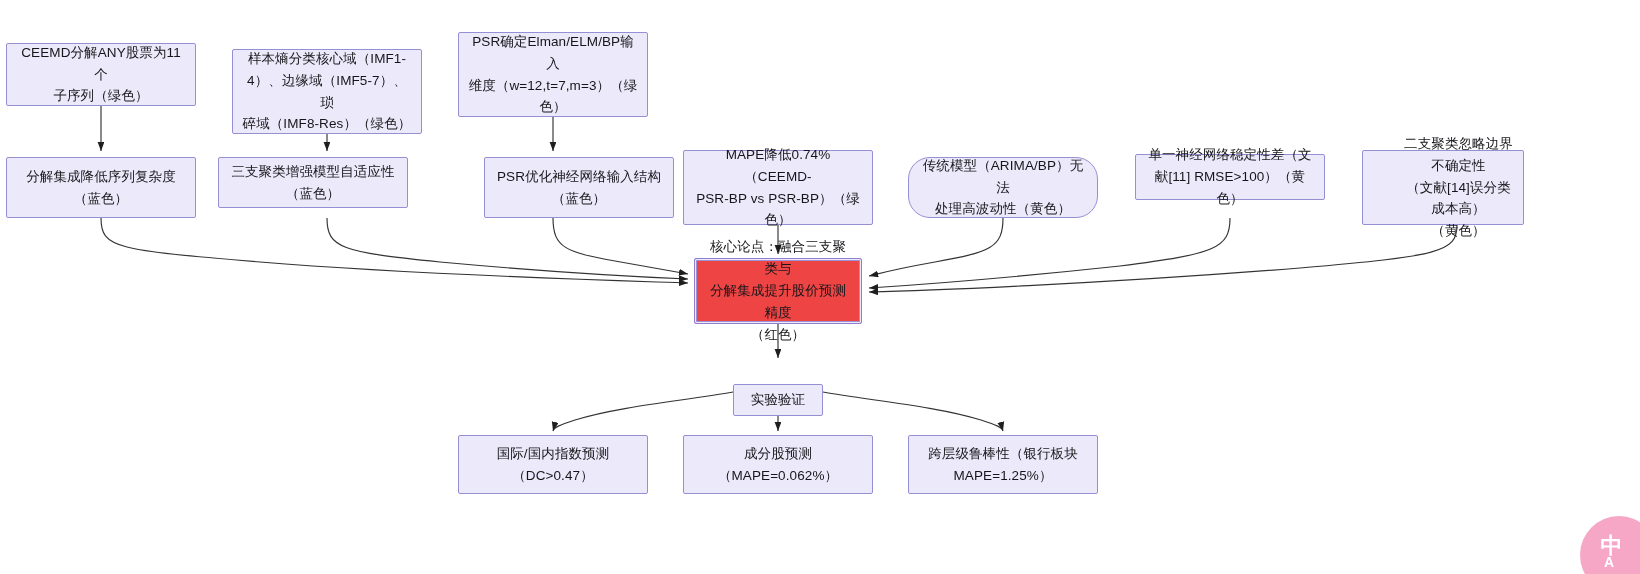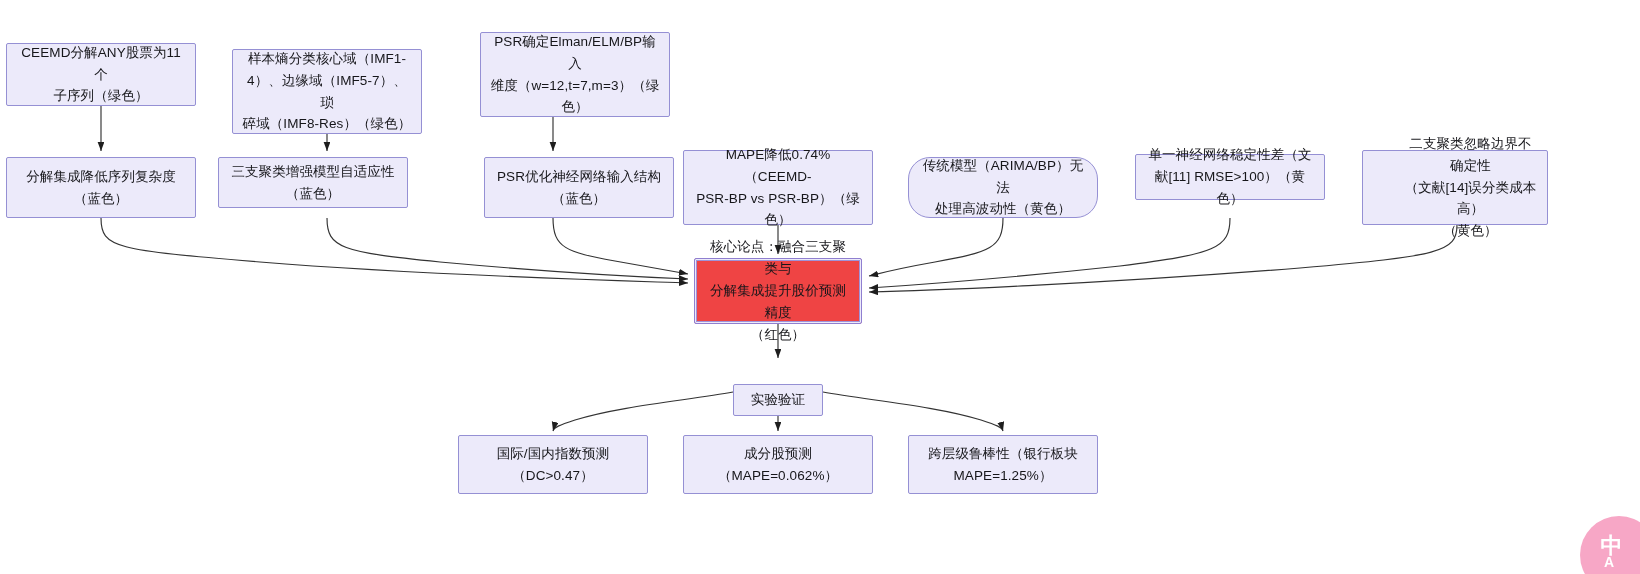--- a/index.html
+++ b/index.html
@@ -118,21 +118,21 @@
     <span class="node-text">CEEMD分解ANY股票为11个
 子序列（绿色）</span>
   </div>
 
   <div class="node" style="left:232px; top:32px; width:190px; height:85px;margin-top:17px;">
     <span class="node-text">样本熵分类核心域（IMF1-
 4）、边缘域（IMF5-7）、琐
 碎域（IMF8-Res）（绿色）</span>
   </div>
 
-  <div class="node" style="left:480px; top:32px; width:190px; height:85px;">
+  <div class="node" style="left:458px; top:32px; width:190px; height:85px;">
     <span class="node-text">PSR确定Elman/ELM/BP输入
 维度（w=12,t=7,m=3）（绿
 色）</span>
   </div>
 
   <div class="node" style="left:6px; top:157px; width:190px; height:61px;">
     <span class="node-text">分解集成降低序列复杂度
 （蓝色）</span>
   </div>
 
@@ -155,21 +155,21 @@
   <div class="node" style="left:908px; top:157px; width:190px; height:61px;border-radius:22px;">
     <span class="node-text">传统模型（ARIMA/BP）无法
 处理高波动性（黄色）</span>
   </div>
 
   <div class="node" style="left:1135px; top:154px; width:190px; height:46px;">
     <span class="node-text">单一神经网络稳定性差（文
 献[11] RMSE&gt;100）（黄色）</span>
   </div>
 
-  <div class="node" style="left:1362px; top:150px; width:186px; height:75px;padding-left:40px;">
+  <div class="node" style="left:1362px; top:150px; width:162px; height:75px;padding-left:40px;">
     <span class="node-text">二支聚类忽略边界不确定性
 （文献[14]误分类成本高）
 （黄色）</span>
   </div>
 
   <div class="node core" style="left:694px; top:258px; width:168px; height:66px;">
     <span class="node-text">核心论点：融合三支聚类与
 分解集成提升股价预测精度
 （红色）</span>
   </div>

